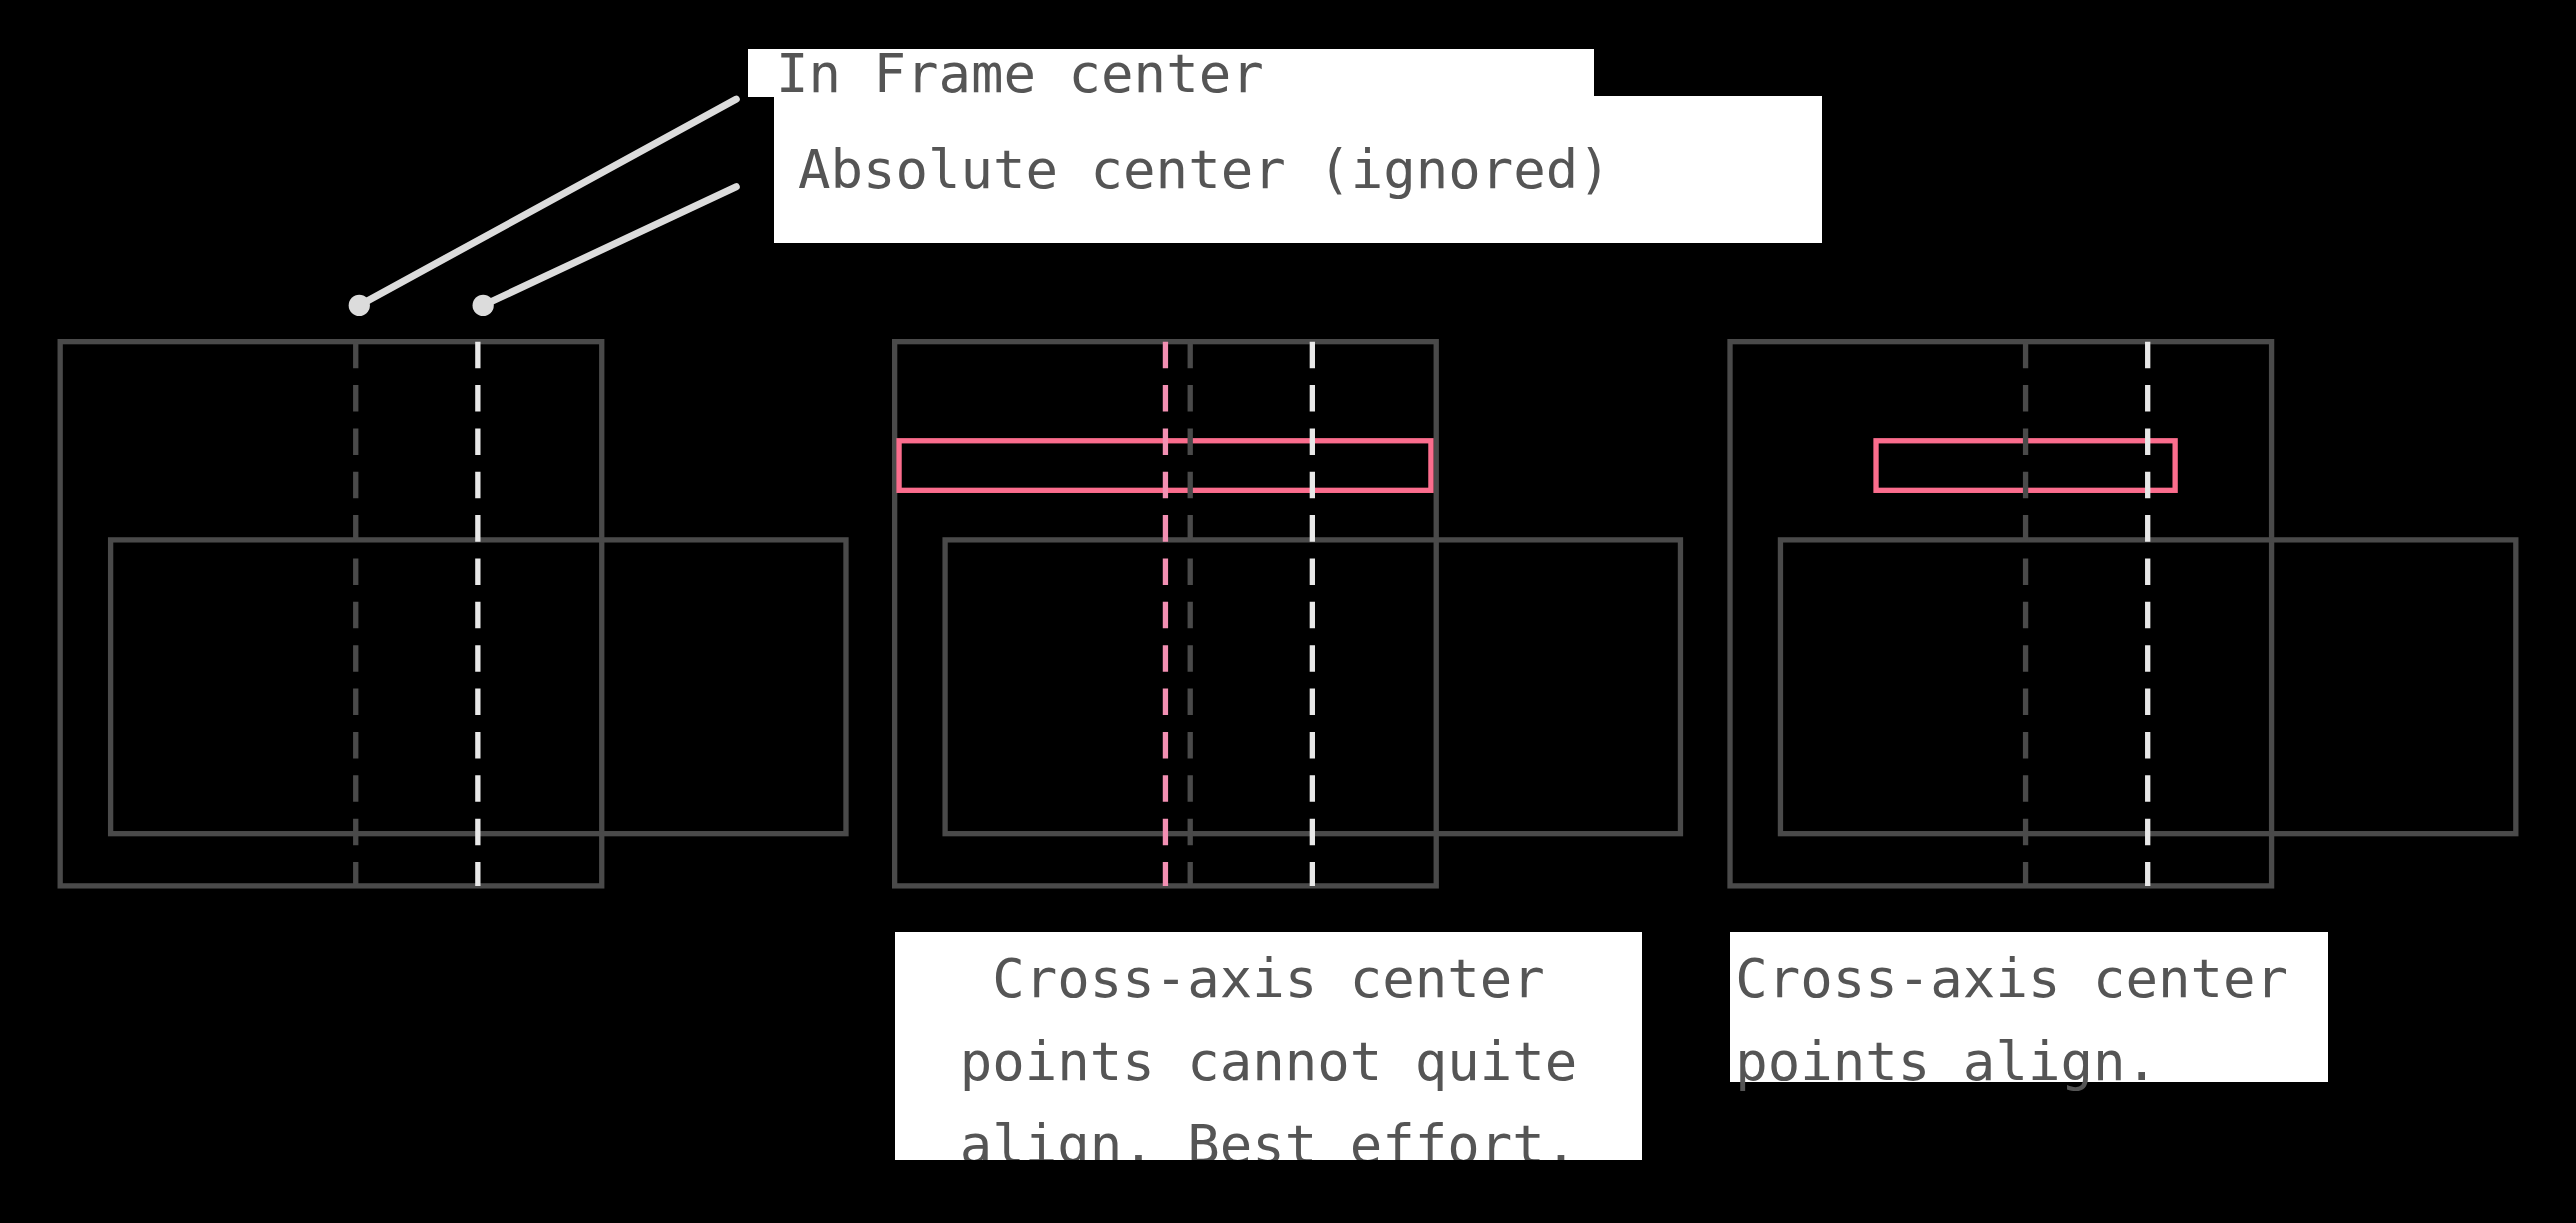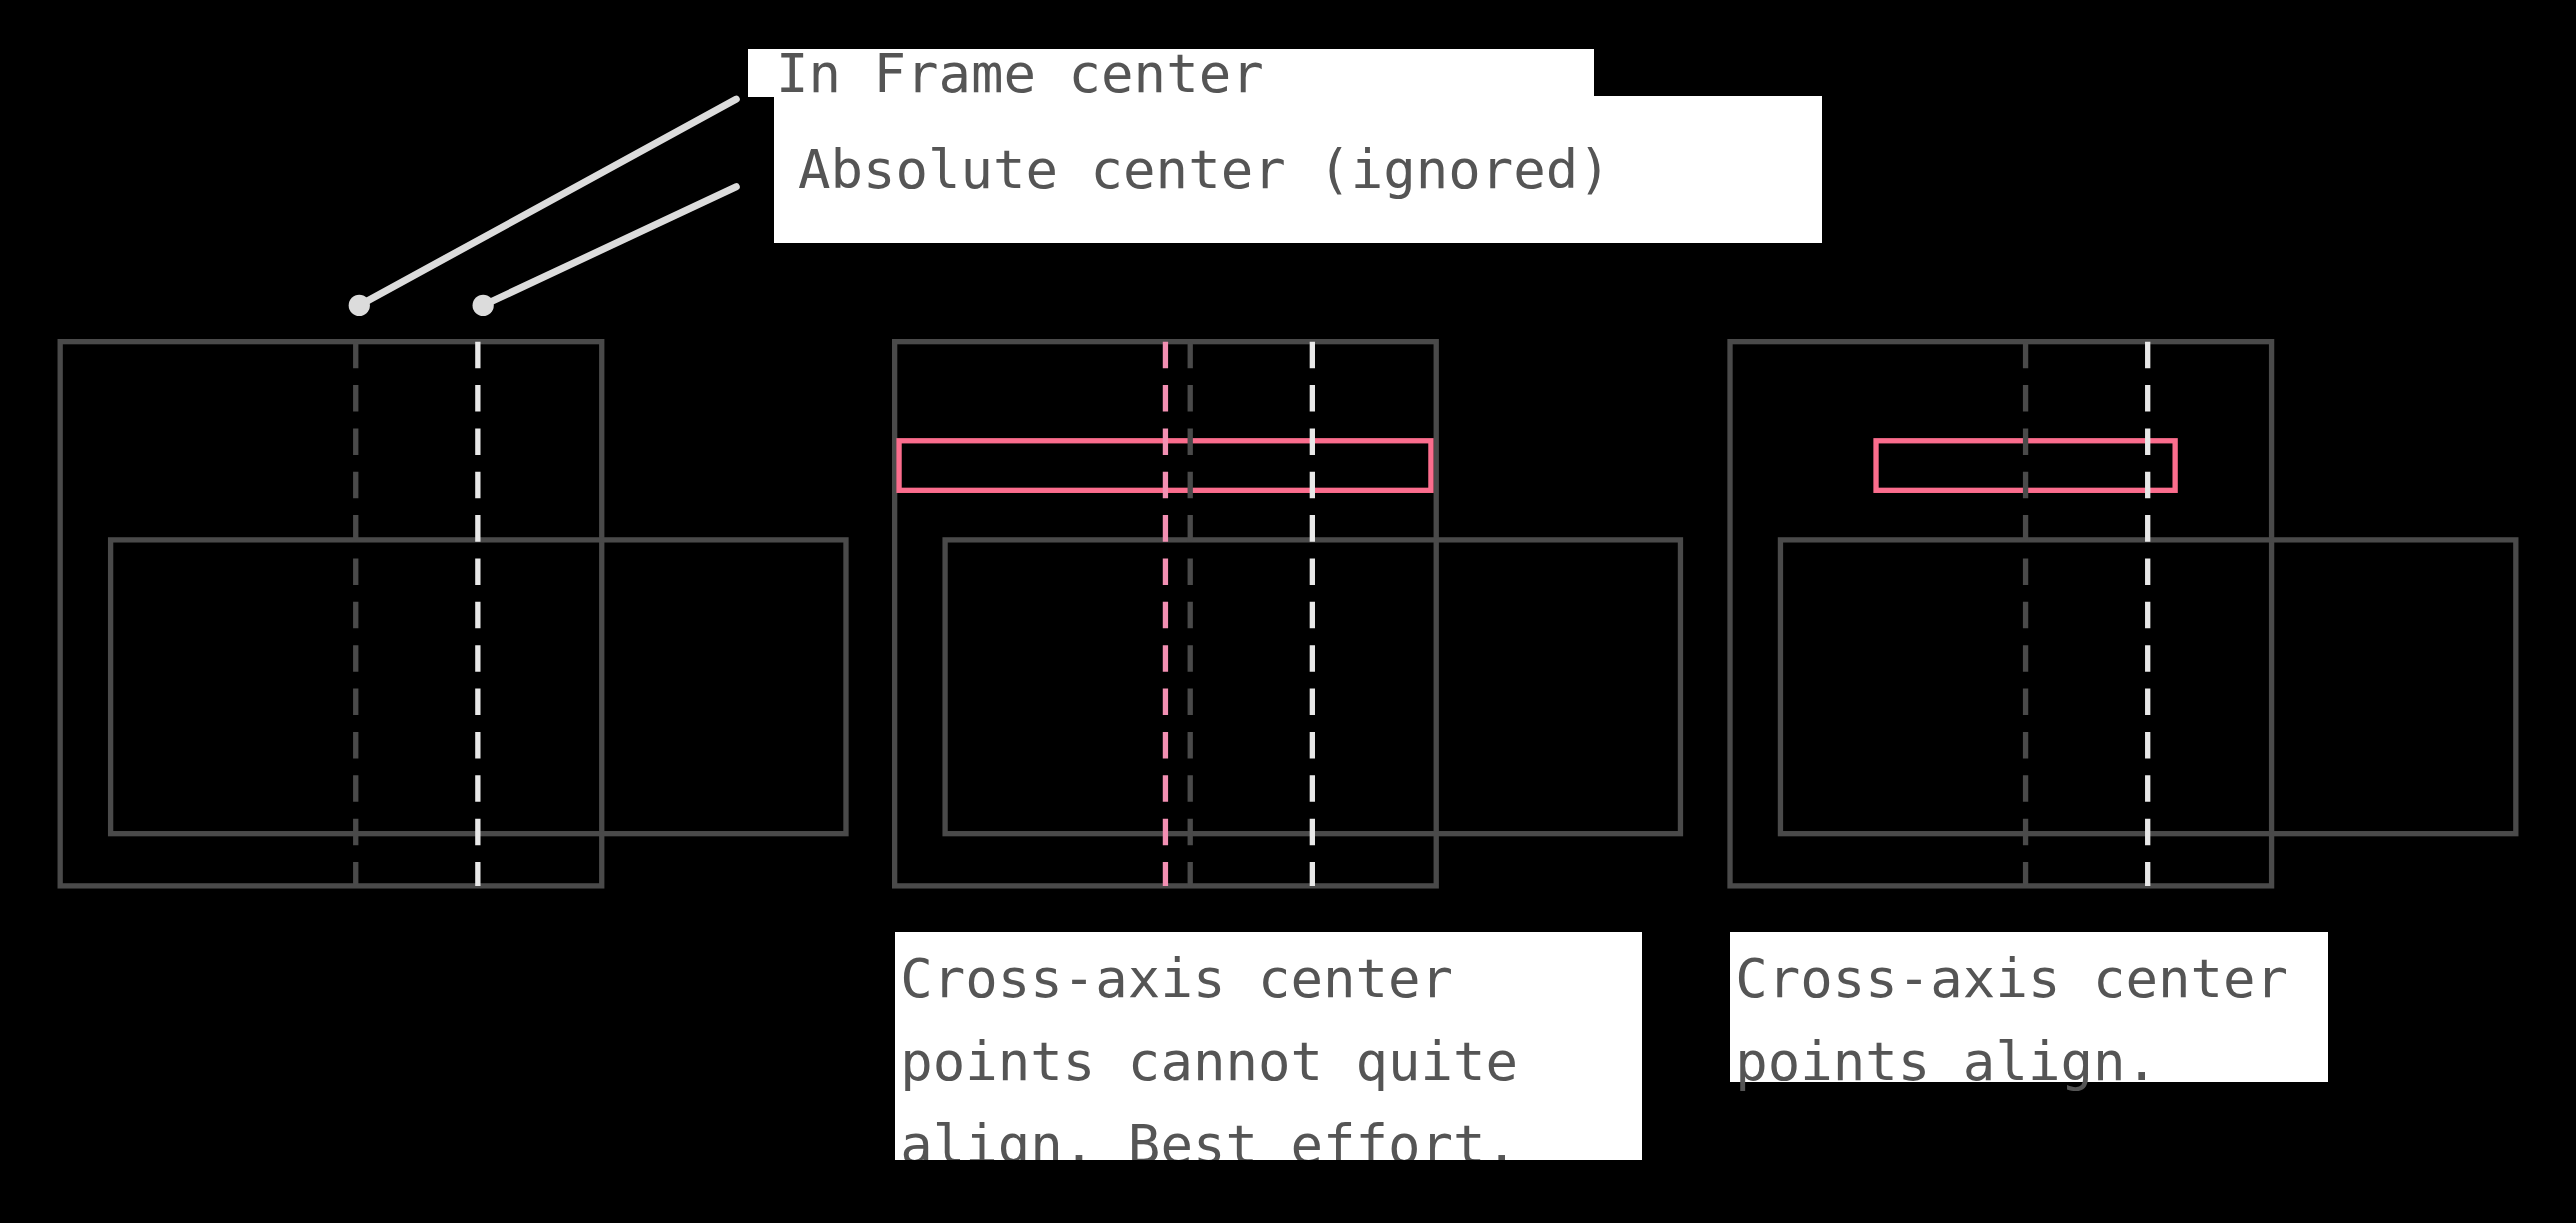--- a/index.html
+++ b/index.html
@@ -74,21 +74,21 @@
     width: 1048px; height: 147px;
     padding-left: 24px;
     margin-left: 26px;
   }
   .caption {
     line-height: 83px;
     padding: 5.3px 5.3px 5.3px 5.3px;
   }
   .caption-middle {
     left: 895px; top: 932px;
-    width: 747px; height: 245px;
+    width: 747px; height: 245px; text-align: center;
   }
   .caption-right {
     left: 1730px; top: 932px;
     width: 598px; height: 150px;
   }
 </style>
 </head>
 <body>
 
 <div class="canvas">

